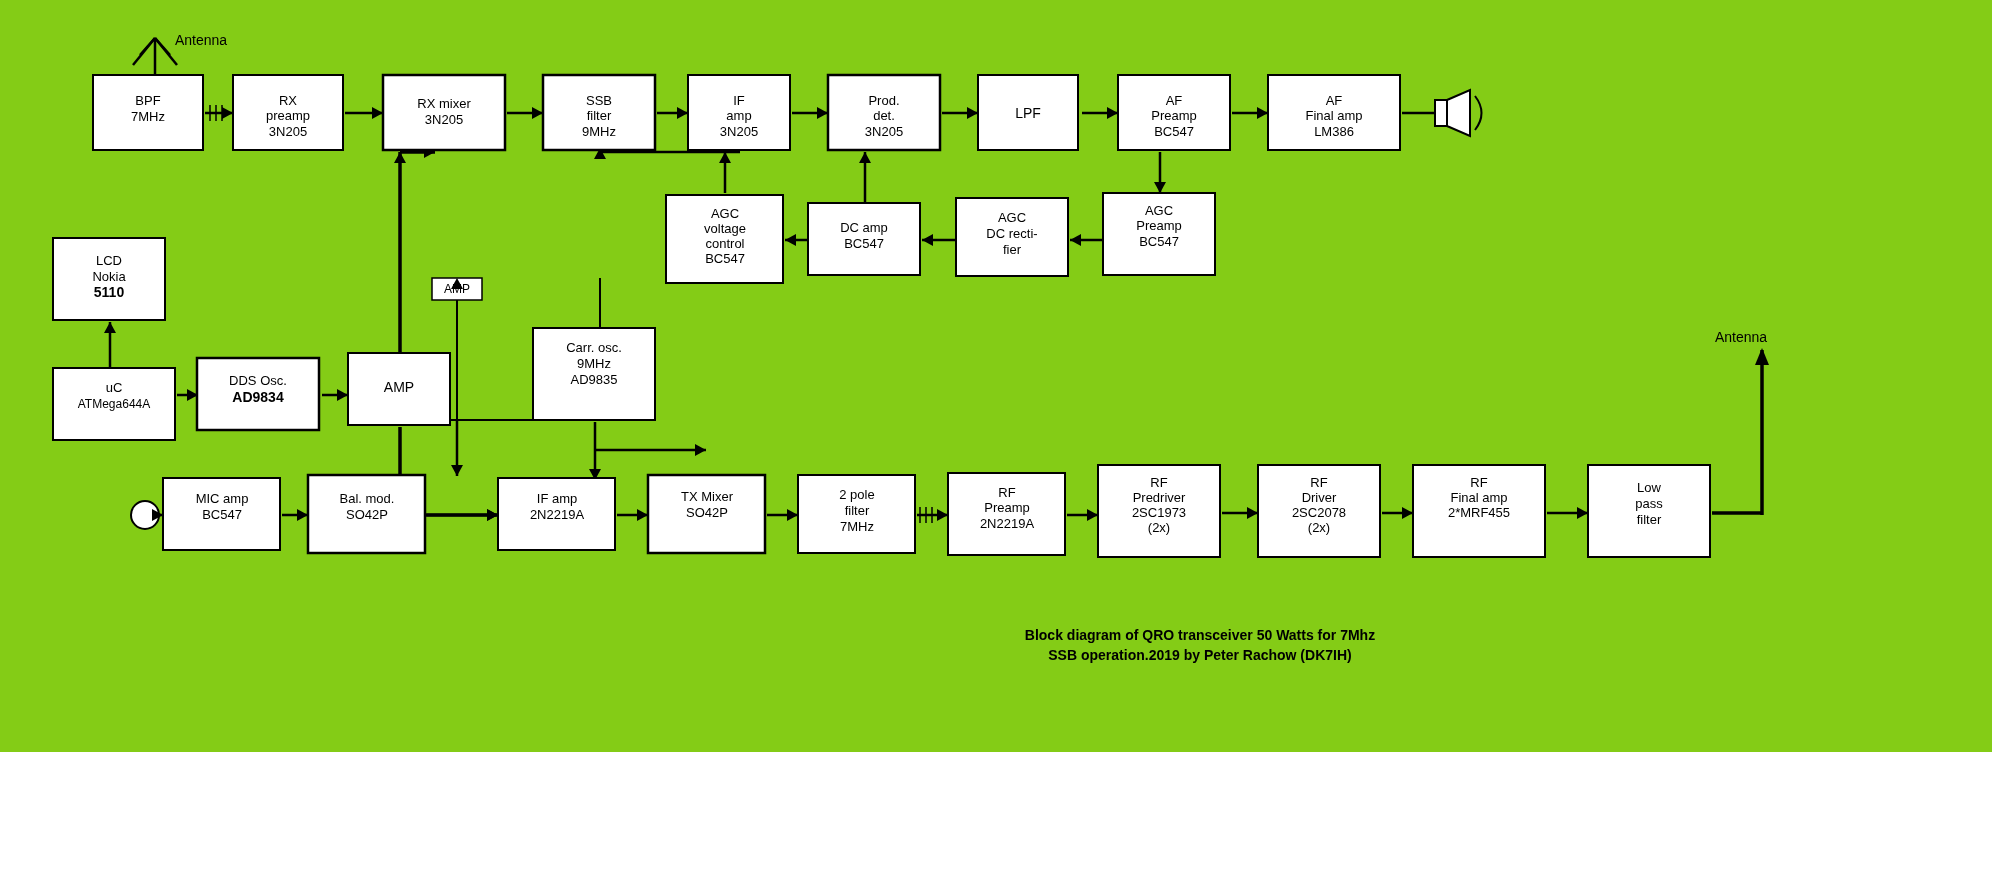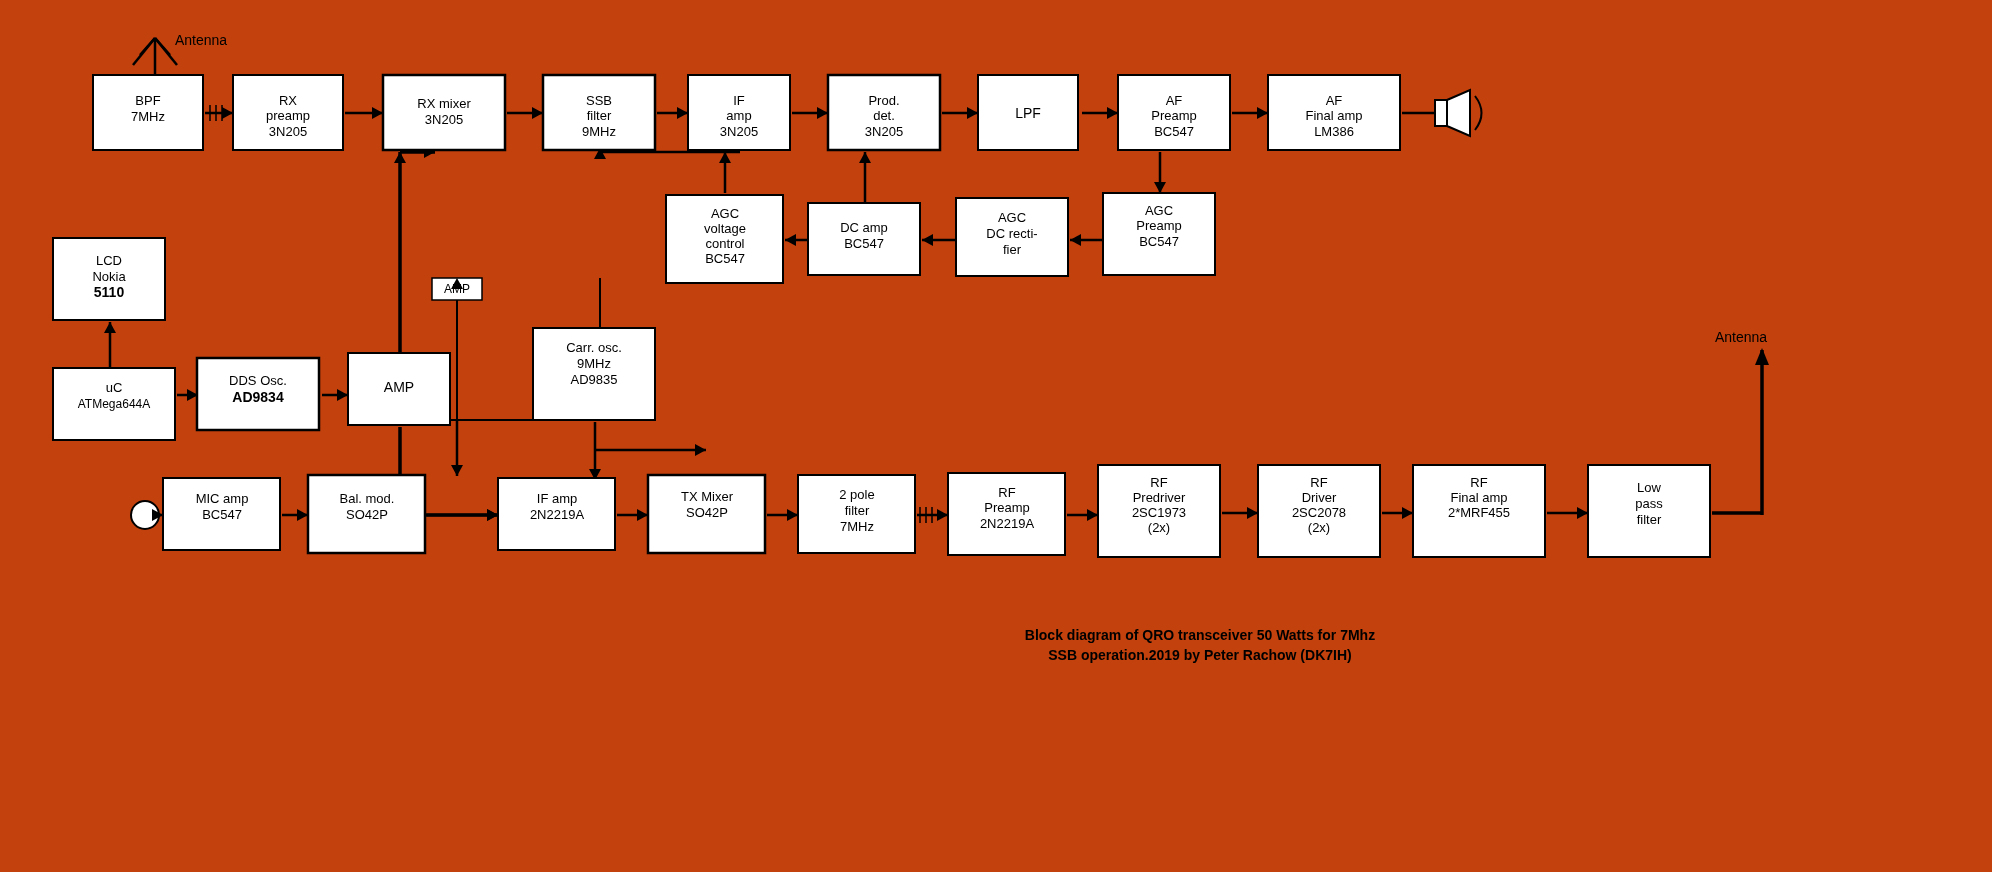--- a/index.html
+++ b/index.html
@@ -7,22 +7,22 @@
       background: #fff;
       font-family: Arial, sans-serif;
       width: 1992px;
       height: 872px;
       overflow: hidden;
       position: relative;
     }
     #diagram {
       position: relative;
       width: 1992px;
-      height: 872px;
-      background: #c2410c;
+      height: 752px;
+      background: #84cc16;
     }
     svg#main-svg {
       position: absolute;
       top: 0; left: 0;
       width: 1992px;
       height: 872px;
     }
   </style>
 </head>
 <body>

